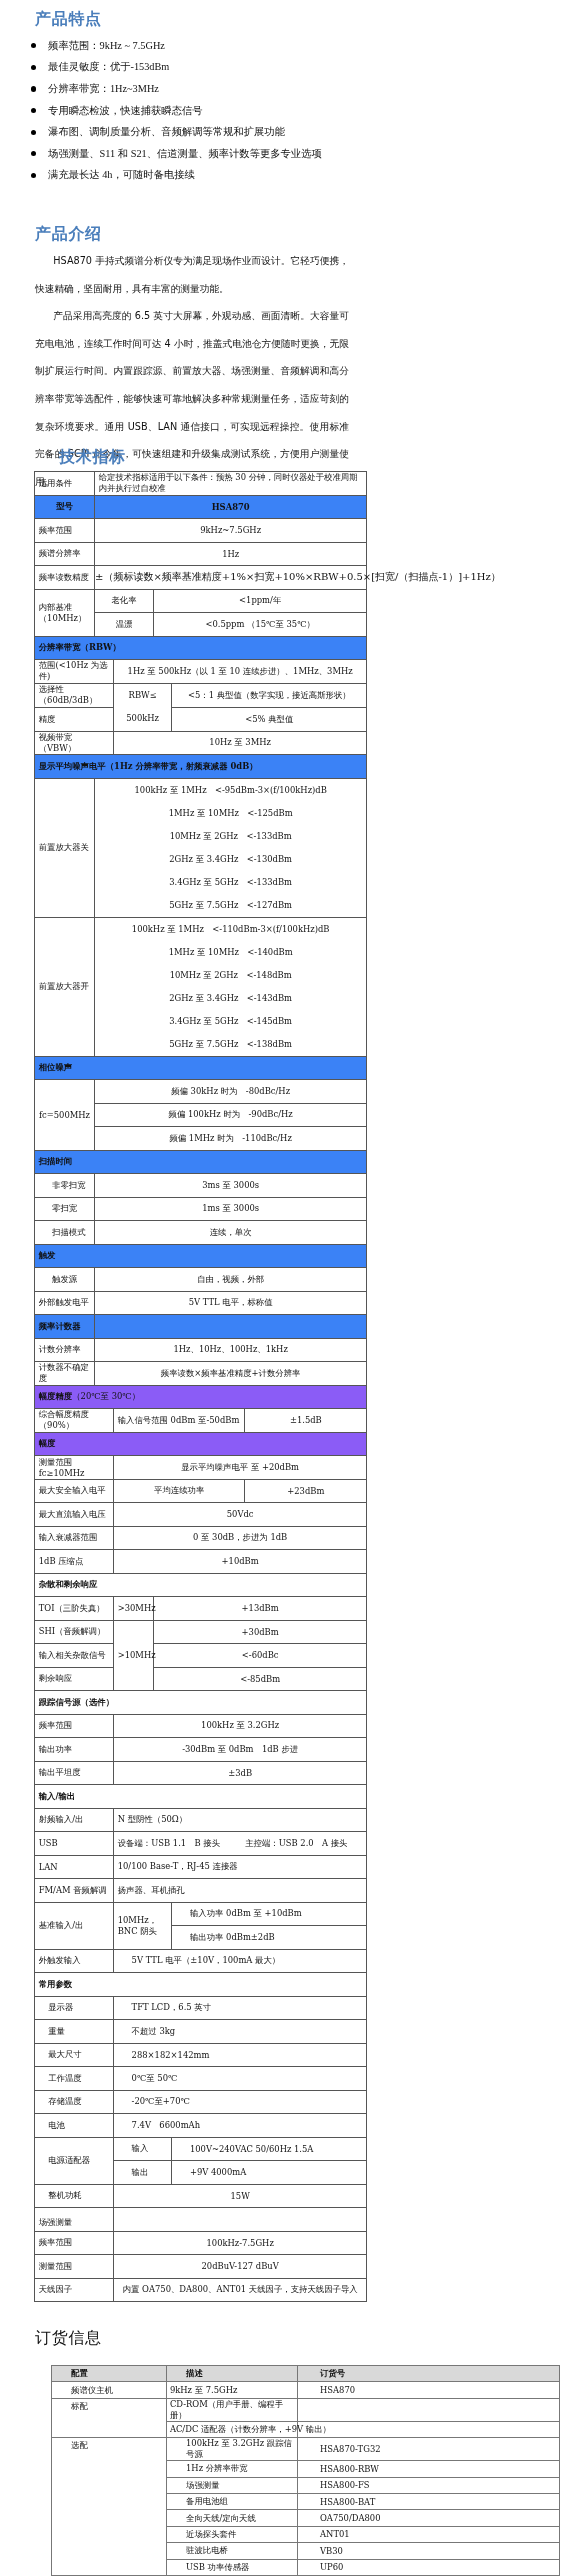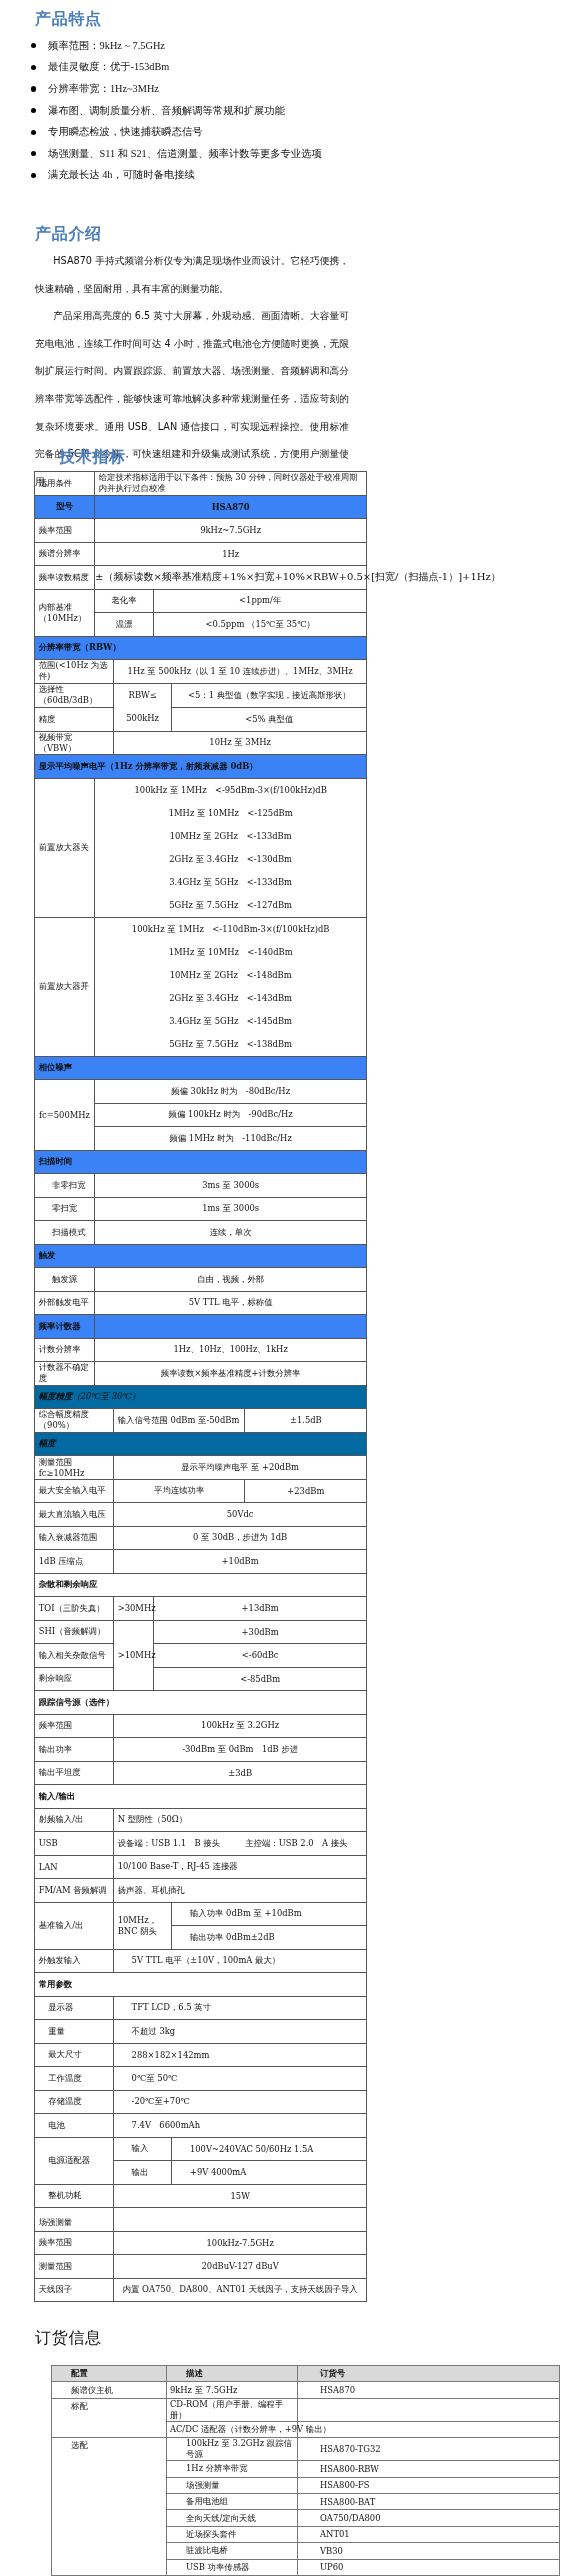--- a/index.html
+++ b/index.html
@@ -72,21 +72,21 @@
   .spec td {
     border: 0.7px solid #555;
     padding: 0 3.7px;
     height: 23.5px;
     vertical-align: middle;
     font-family: "DejaVu Serif", "Liberation Serif", serif;
     color: #111;
   }
   .spec .c { text-align: center; }
   .spec .hdr-dark td { background: #3b82f6; }
-  .spec .hdr-light td { background: #0369a1; font-style: italic; }
+  .spec .hdr-light td { background: #8b5cf6; }
   .spec .hdr td { font-weight: bold; }
   .spec .multi { text-align: center; line-height: 23px; padding: 0; }
   .spec .indent { padding-left: 17px; }
   .spec .pl-wide { padding-left: 17.6px; }
 
   
   .order {
     position: absolute;
     left: 51px;
     top: 2365px;
@@ -118,25 +118,25 @@
   <li>
       <span class="bullet"></span>
       <span>最佳灵敏度：优于-153dBm</span>
     </li>
   <li>
       <span class="bullet"></span>
       <span>分辨率带宽：1Hz~3MHz</span>
     </li>
   <li>
       <span class="bullet"></span>
+      <span>专用瞬态检波，快速捕获瞬态信号</span>
+    </li>
+  <li>
+      <span class="bullet"></span>
       <span>瀑布图、调制质量分析、音频解调等常规和扩展功能</span>
-    </li>
-  <li>
-      <span class="bullet"></span>
-      <span>专用瞬态检波，快速捕获瞬态信号</span>
     </li>
   <li>
       <span class="bullet"></span>
       <span>场强测量、S11 和 S21、信道测量、频率计数等更多专业选项</span>
     </li>
   <li>
       <span class="bullet"></span>
       <span>满充最长达 4h，可随时备电接续</span>
     </li>
 </ul>

